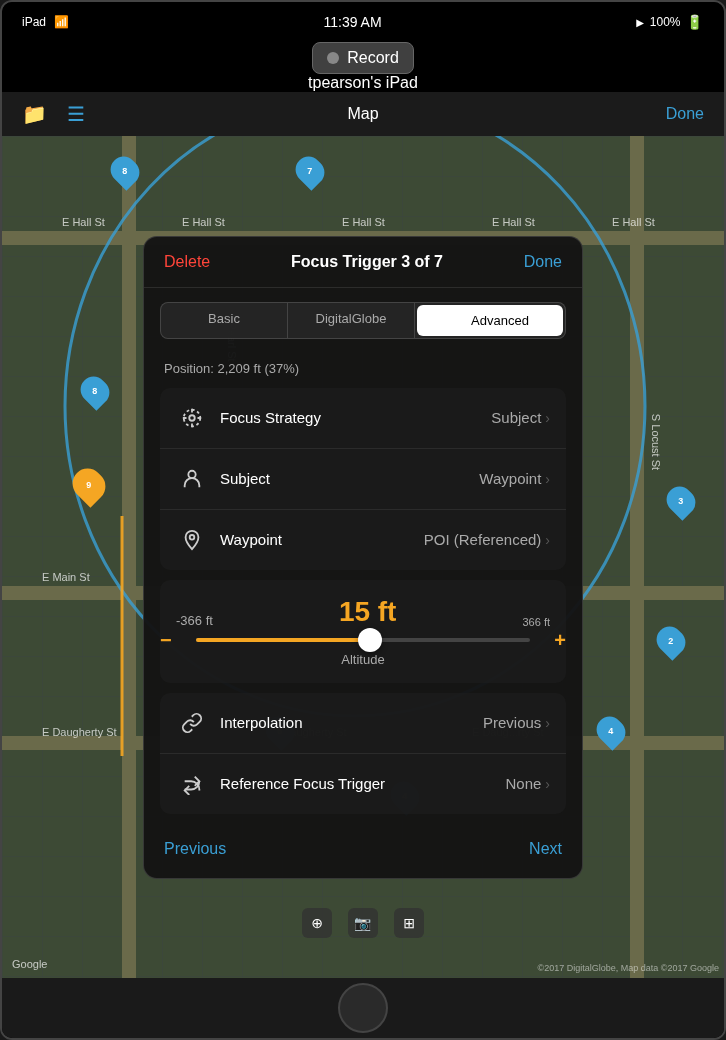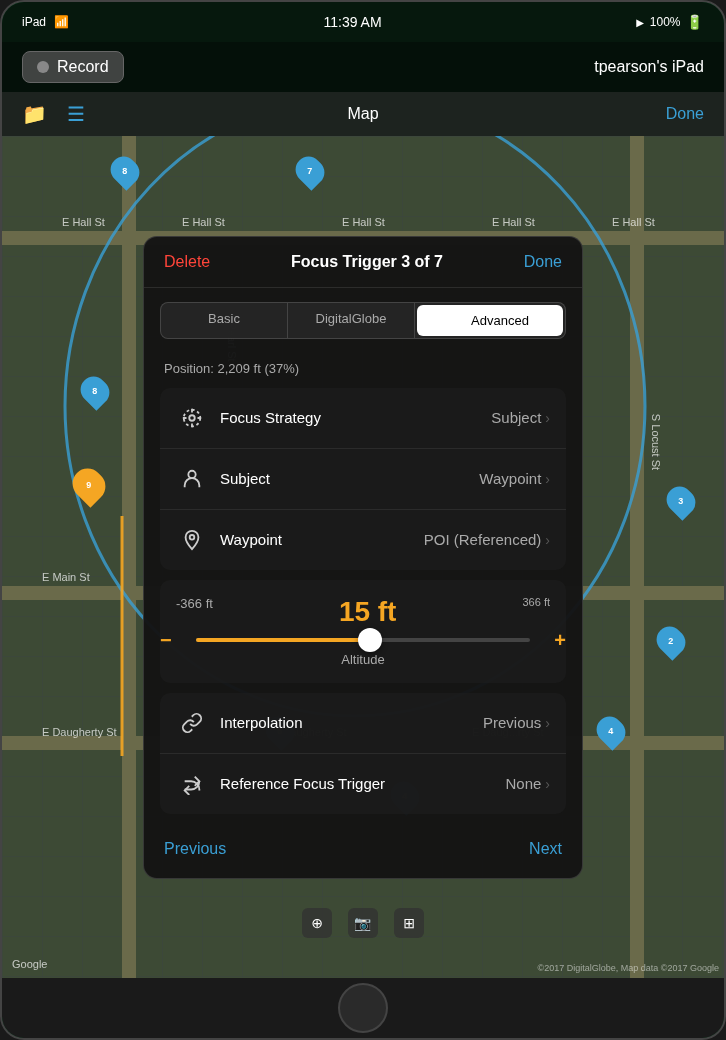--- a/index.html
+++ b/index.html
@@ -11,22 +11,22 @@
       display: flex;
       justify-content: center;
       align-items: center;
       font-family: -apple-system, 'Helvetica Neue', sans-serif;
       overflow: hidden;
     }
 
     .device-frame {
       width: 726px;
       height: 1040px;
-      background: #14532d;
-      border-radius: 24px;
+      background: #000000;
+      border-radius: 12px;
       position: relative;
       overflow: hidden;
       border: 2px solid #444;
     }
 
     
     .status-bar {
       position: absolute;
       top: 0;
       left: 0;
@@ -71,20 +71,21 @@
       top: 40px;
       left: 0;
       right: 0;
       height: 50px;
       background: rgba(0,0,0,0.8);
       display: flex;
       align-items: center;
       justify-content: space-between;
       padding: 0 20px;
       z-index: 100;
+      flex-direction: column;
     }
 
     .record-btn {
       display: flex;
       align-items: center;
       gap: 8px;
       background: rgba(80,80,80,0.8);
       border: 1px solid #666;
       border-radius: 8px;
       padding: 6px 14px;
@@ -359,21 +360,21 @@
     
     .slider-section {
       background: rgba(30,30,30,0.6);
       border-radius: 10px;
       margin: 0 16px 10px;
       padding: 16px;
     }
 
     .slider-range {
       display: flex;
-      align-items: flex-start;
+      align-items: flex-end;
       justify-content: space-between;
       margin-bottom: 6px;
     }
 
     .slider-min {
       color: #aaa;
       font-size: 13px;
     }
 
     .slider-max {

